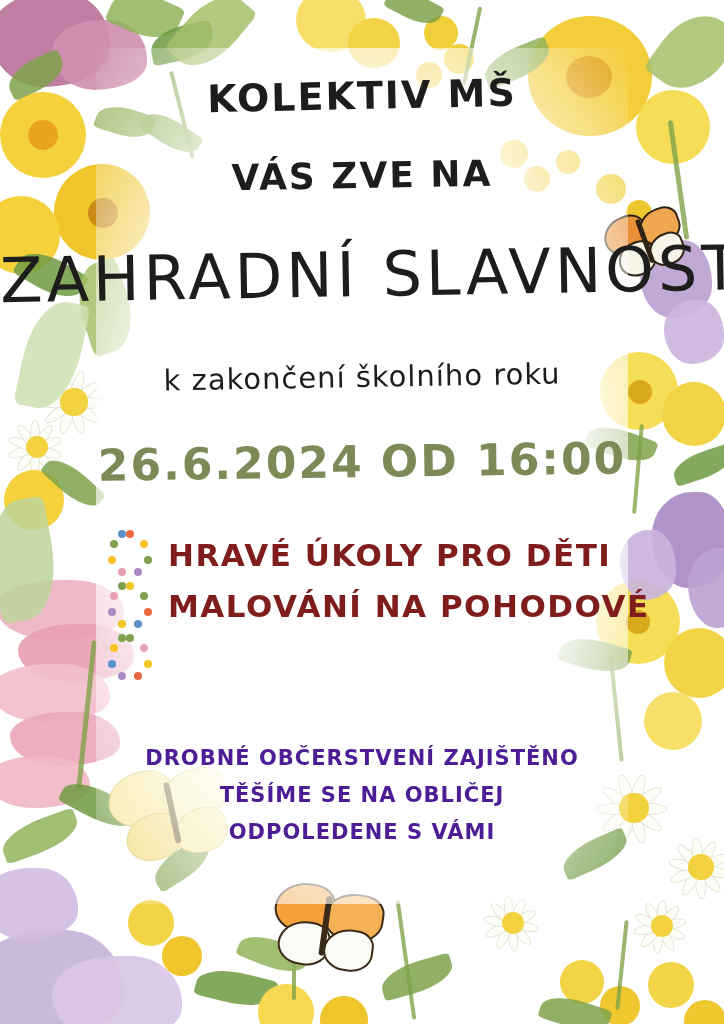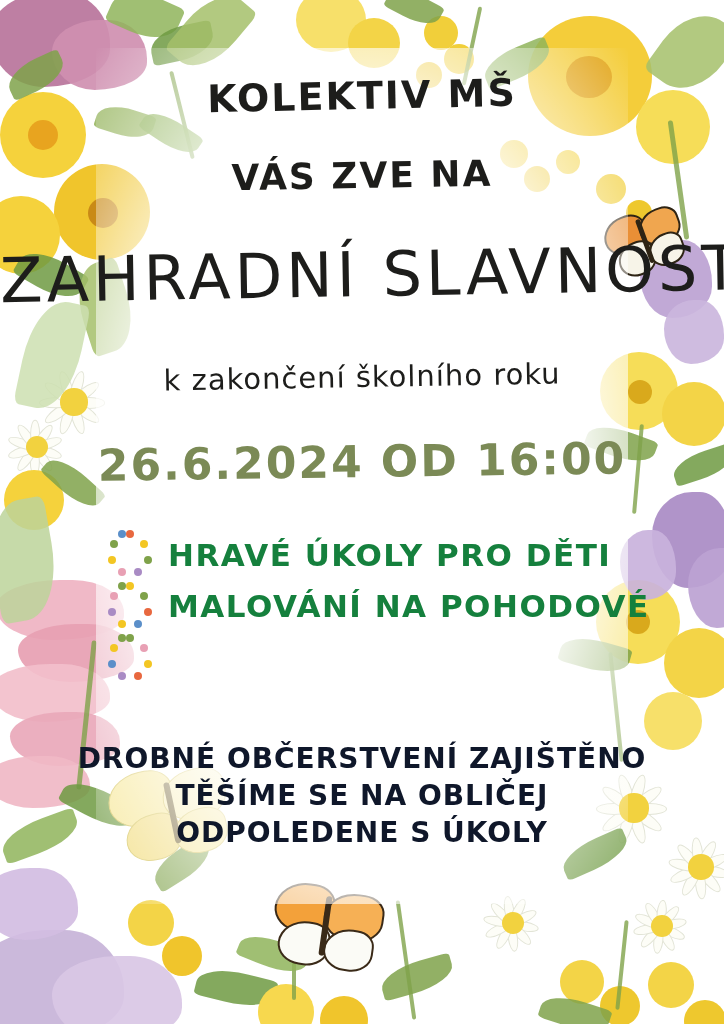--- a/index.html
+++ b/index.html
@@ -145,21 +145,21 @@
     position: absolute;
     top: 530px;
     left: 168px;
     right: 40px;
     text-align: left;
   }
   .program-item {
     font-weight: 700;
     font-size: 31px;
     letter-spacing: 1.5px;
-    color: #15803d;
+    color: #7f1d1d;
     line-height: 51px;
     white-space: nowrap;
   }
   .bullets {
     position: absolute;
     top: 530px;
     left: 108px;
     width: 48px;
   }
   .bullet-wreath {
@@ -176,23 +176,23 @@
     display: block;
   }
   .footer {
     position: absolute;
     top: 740px;
     left: 0;
     right: 0;
   }
   .footer-line {
     font-weight: 700;
-    font-size: 28px;
+    font-size: 21px;
     letter-spacing: 1px;
-    color: #0f172a;
+    color: #4c1d95;
     line-height: 37px;
   }
 
   
   .butterfly { position: absolute; }
   .bf-wing {
     position: absolute;
     border-radius: 60% 40% 50% 50%;
   }
 </style>
@@ -449,17 +449,17 @@
     </div>
 
     <div class="program">
       <div class="program-item">HRAVÉ ÚKOLY PRO DĚTI</div>
       <div class="program-item">MALOVÁNÍ NA POHODOVÉ</div>
     </div>
 
     <div class="footer">
       <div class="footer-line">DROBNÉ OBČERSTVENÍ ZAJIŠTĚNO</div>
       <div class="footer-line">TĚŠÍME SE NA OBLIČEJ</div>
-      <div class="footer-line">ODPOLEDENE S ÚKOLY</div>
+      <div class="footer-line">ODPOLEDENE S VÁMI</div>
     </div>
 
   </div>
 </div>
 
 </body></html>

